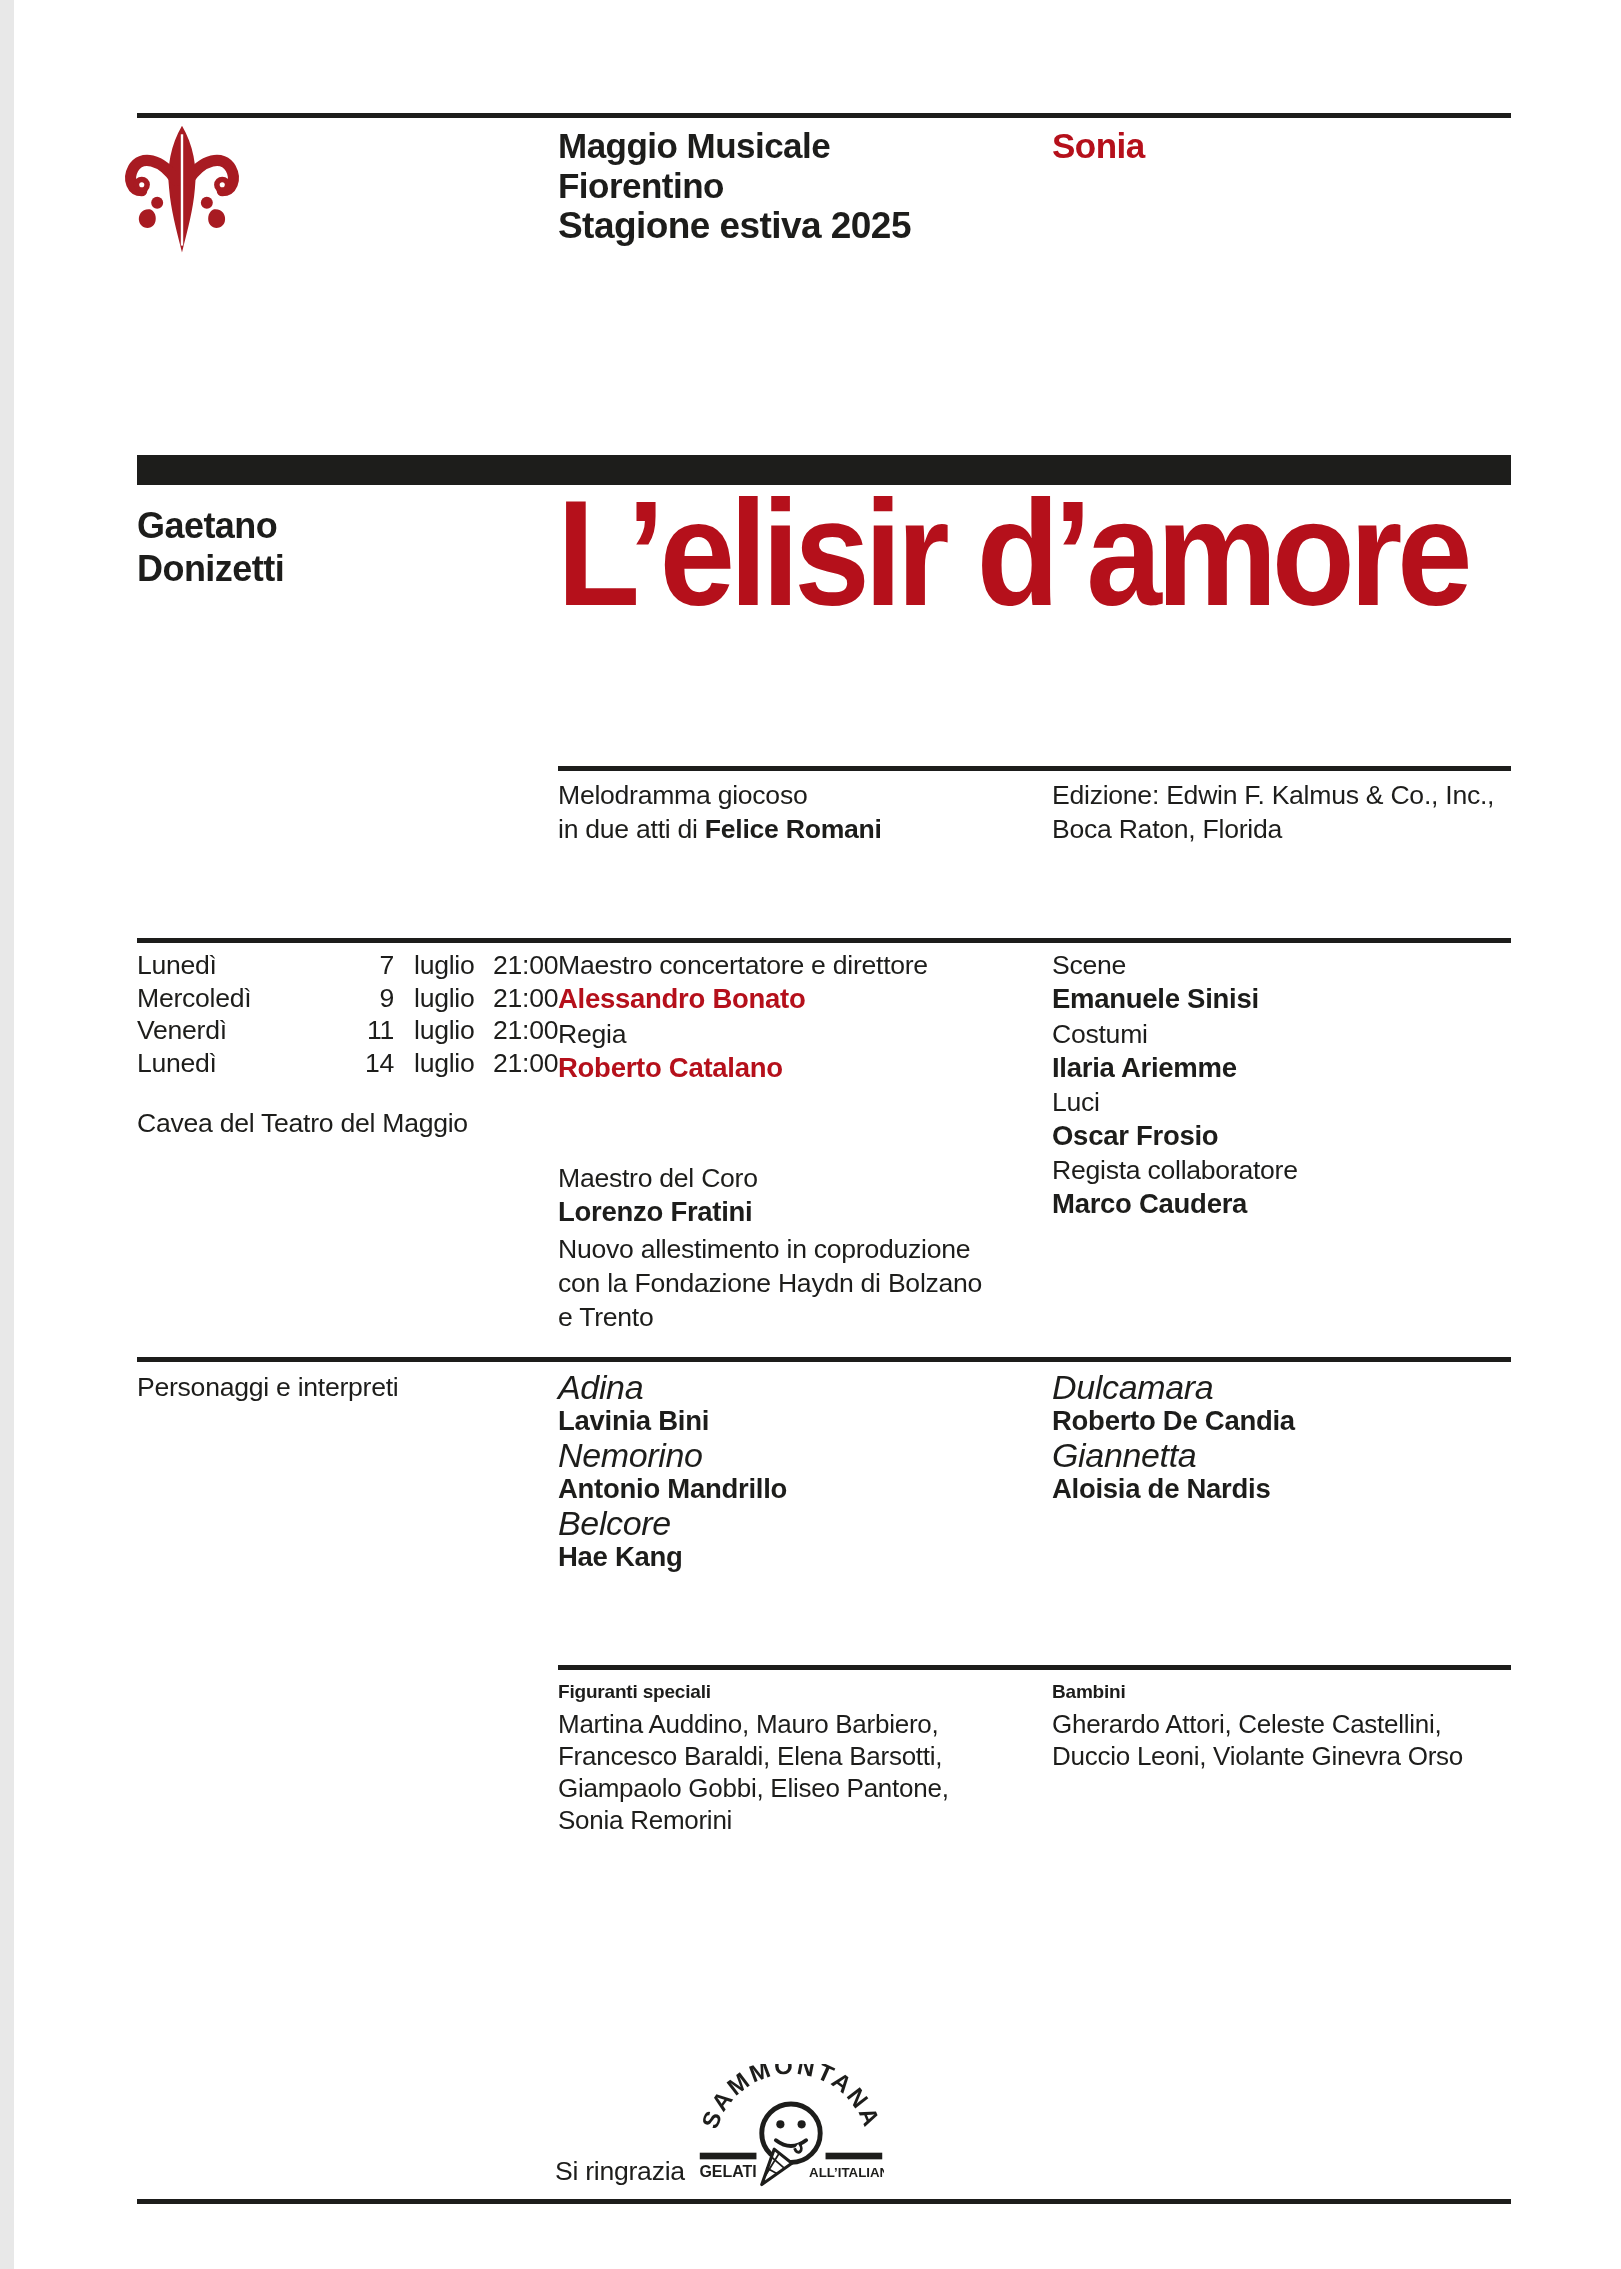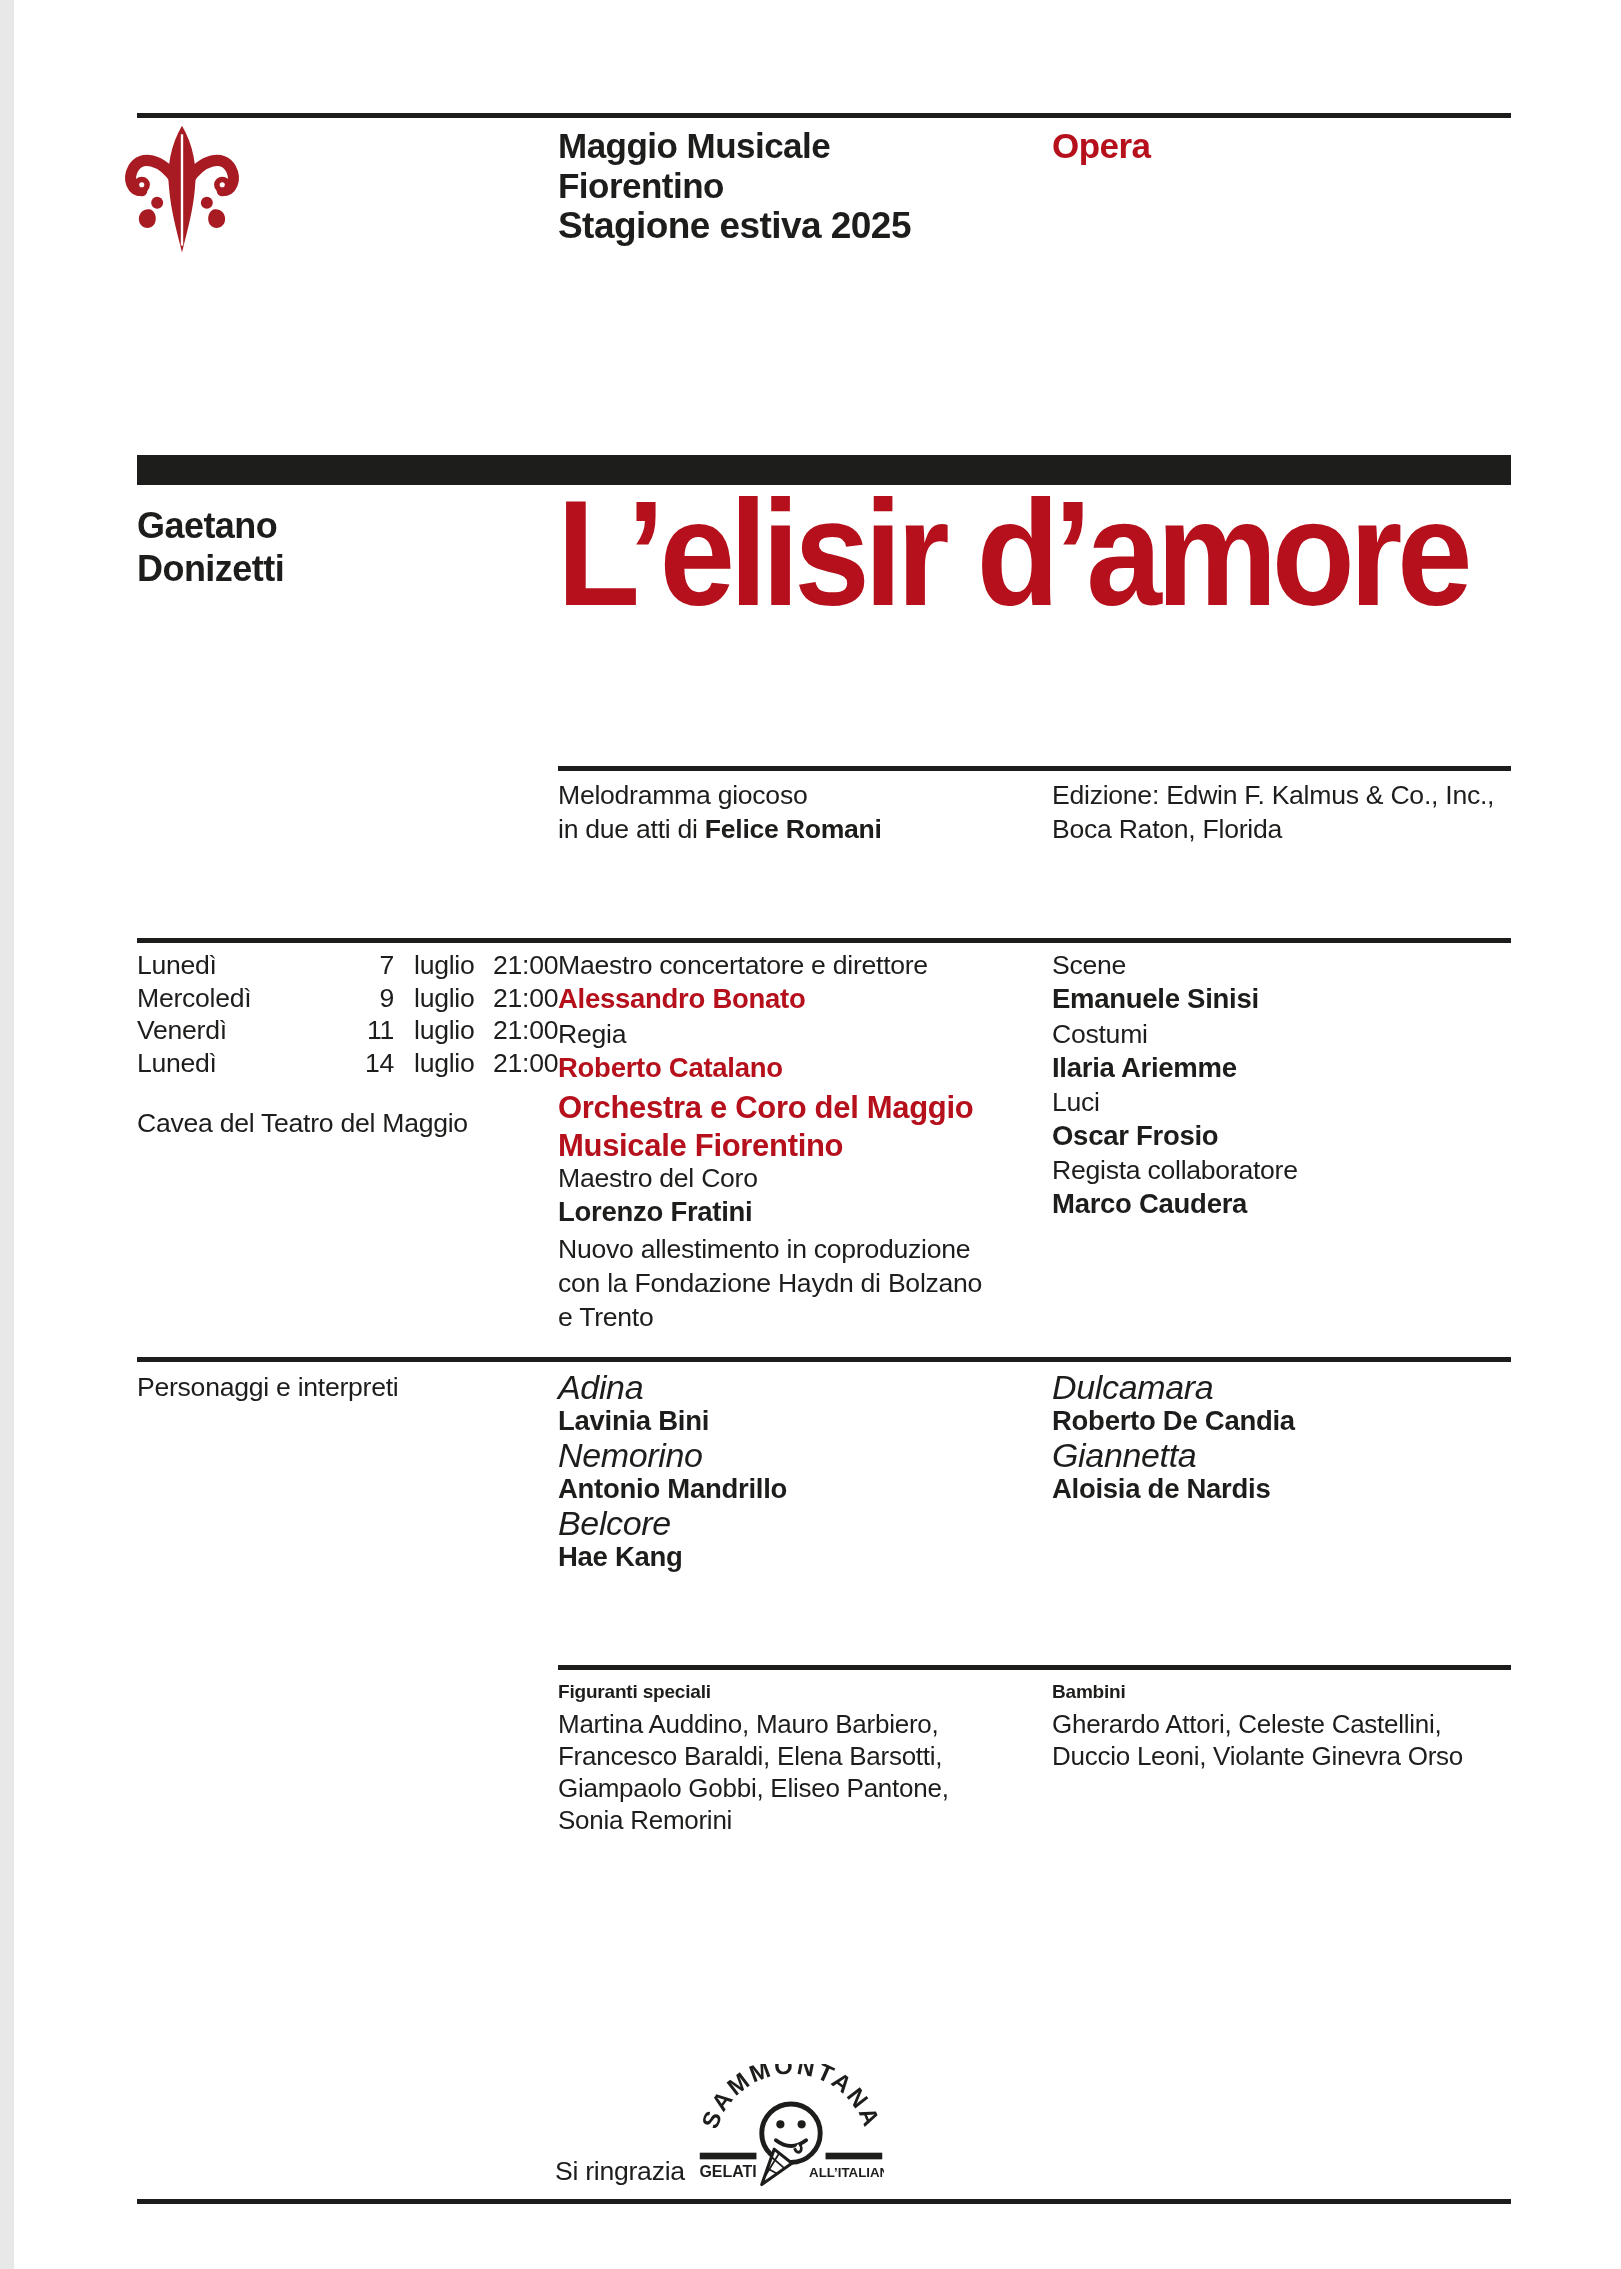--- a/index.html
+++ b/index.html
@@ -69,21 +69,21 @@
     <rect x="68.6" y="12" width="2.8" height="130" fill="#fff"></rect>
     <circle cx="23" cy="71" r="3" fill="#fff"></circle>
     <circle cx="117" cy="71" r="3" fill="#fff"></circle>
   </svg>
 
   <div class="abs" style="left:544px; top:126px;">
     <div class="brand">Maggio Musicale</div>
     <div class="brand">Fiorentino</div>
     <div class="season">Stagione estiva 2025</div>
   </div>
-  <div class="abs category" style="left:1038px; top:126px;">Opera</div>
+  <div class="abs category" style="left:1038px; top:126px;">Sonia</div>
 
   <div class="titlebar"></div>
 
   <div class="abs" style="left:123px; top:504px;">
     <div class="composer">Gaetano</div>
     <div class="composer">Donizetti</div>
   </div>
 
   <div class="abs opera-title" style="left:543px; top:477px;">L’elisir d’amore</div>
 
@@ -125,24 +125,20 @@
   </div>
   <div class="abs lbl" style="left:123px; top:1107px;">Cavea del Teatro del Maggio</div>
 
   <div class="abs pair" style="left:544px; top:949px;">
     <span class="lbl">Maestro concertatore e direttore</span>
     <span class="name red">Alessandro Bonato</span>
   </div>
   <div class="abs pair" style="left:544px; top:1018px;">
     <span class="lbl">Regia</span>
     <span class="name red">Roberto Catalano</span>
-  </div>
-  <div class="abs" style="left:544px; top:1089px;">
-    <div class="ensemble">Orchestra e Coro del Maggio</div>
-    <div class="ensemble">Musicale Fiorentino</div>
   </div>
   <div class="abs pair" style="left:544px; top:1162px;">
     <span class="lbl">Maestro del Coro</span>
     <span class="name">Lorenzo Fratini</span>
   </div>
   <div class="abs para" style="left:544px; top:1232px;">
     <div>Nuovo allestimento in coproduzione</div>
     <div>con la Fondazione Haydn di Bolzano</div>
     <div>e Trento</div>
   </div>

